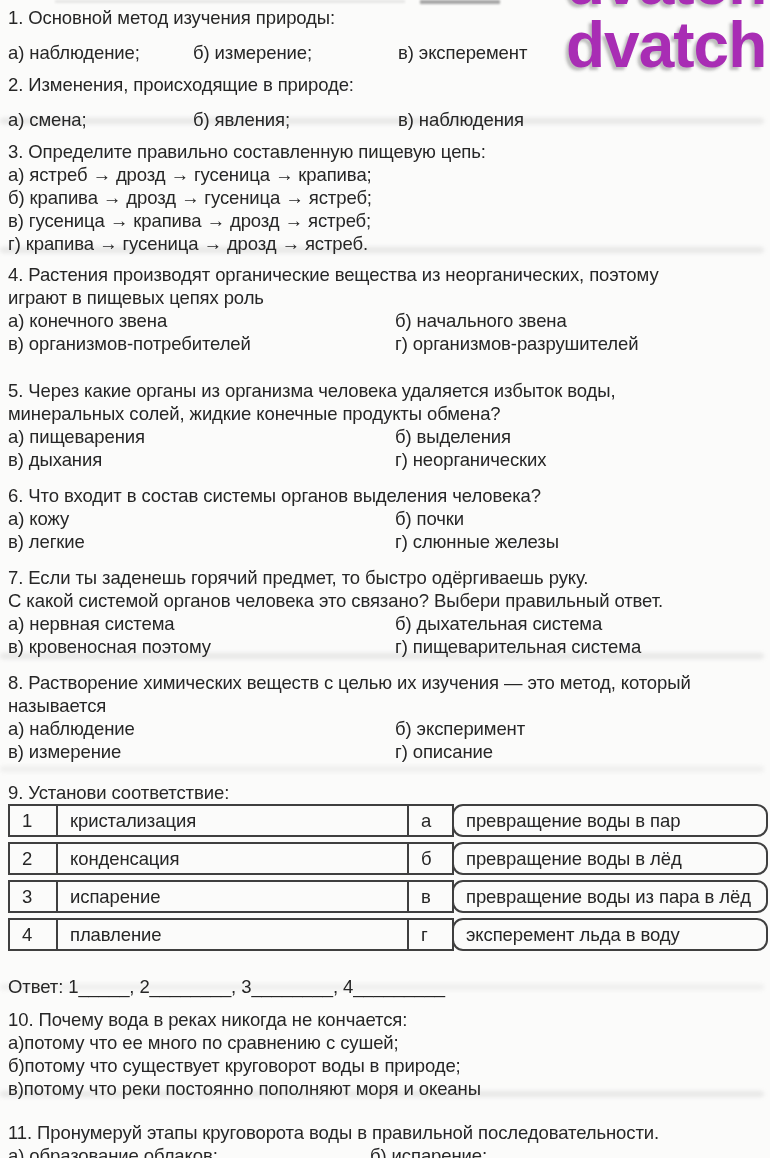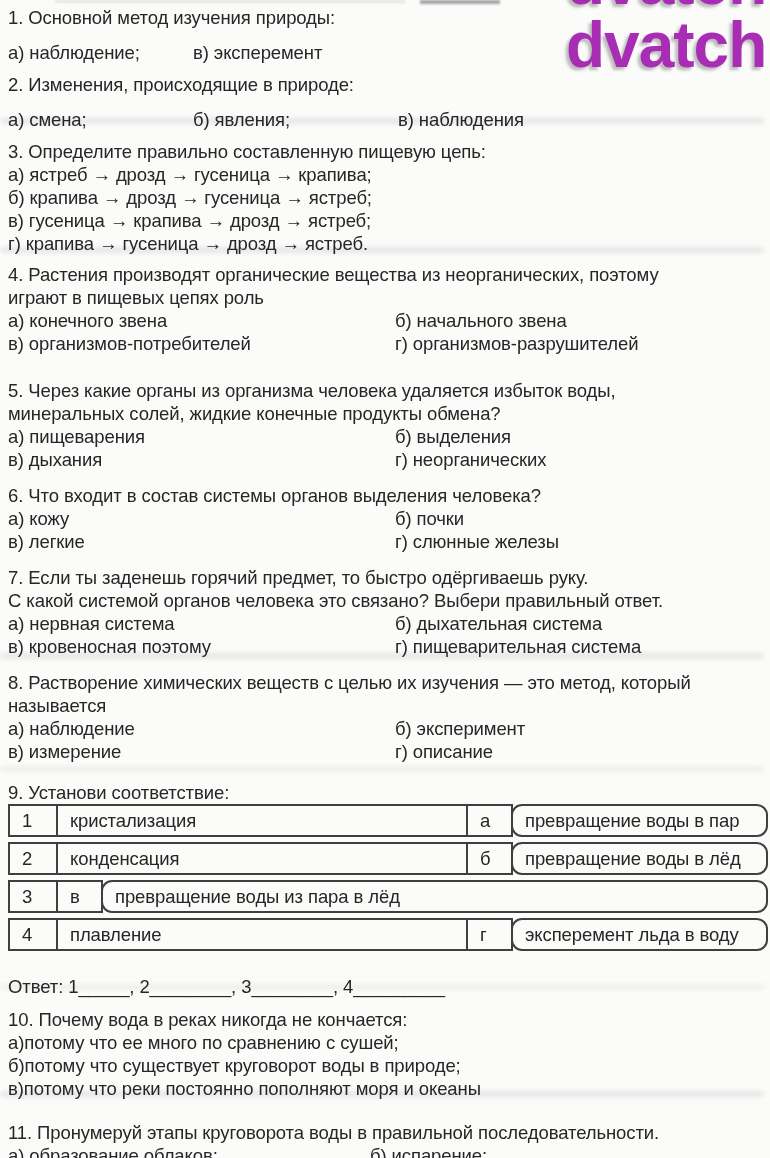--- a/index.html
+++ b/index.html
@@ -21,21 +21,21 @@
   
   .mtable { margin-top:0; }
   .trow { display:flex; height:33px; margin-bottom:5px; }
   .c {
     border:2px solid #3f3f3f; box-sizing:border-box;
     display:flex; align-items:center; padding-left:12px;
     white-space:nowrap; background:transparent;
   }
   .c + .c { margin-left:-2px; }
   .c.n { width:50px; }
-  .c.t { width:412px; }
+  .c.t { width:353px; }
   .c.l { width:47px; }
   .c.d { flex:1;border-radius:11px; }
 
   .answer-line { white-space:nowrap; }
 
   
   .wm {
     position:absolute; z-index:5;
     font-family:"Liberation Sans", sans-serif; font-weight:bold;
     font-size:64px; line-height:64px; letter-spacing:-1px;
@@ -80,20 +80,21 @@
   <div class="ghost" style="top:984px; opacity:0.12"></div>
   <div class="ghost" style="top:1091px"></div>
 
   <div class="wm wm-top">dvatch</div>
   <div class="wm wm-main">dvatch</div>
 
   <section class="q">
     <div class="line">1. Основной метод изучения природы:</div>
     <div class="opts3">
       <span>а) наблюдение;</span>
+      <span>б) измерение;</span>
       <span>в) эксперемент</span>
     </div>
   </section>
 
   <section class="q mt9">
     <div class="line">2. Изменения, происходящие в природе:</div>
     <div class="opts3">
       <span>а) смена;</span>
       <span>б) явления;</span>
       <span>в) наблюдения</span>
@@ -174,20 +175,21 @@
         <div class="c d">превращение воды в пар</div>
       </div>
       <div class="trow">
         <div class="c n">2</div>
         <div class="c t">конденсация</div>
         <div class="c l">б</div>
         <div class="c d">превращение воды в лёд</div>
       </div>
       <div class="trow">
         <div class="c n">3</div>
+        <div class="c t">испарение</div>
         <div class="c l">в</div>
         <div class="c d">превращение воды из пара в лёд</div>
       </div>
       <div class="trow">
         <div class="c n">4</div>
         <div class="c t">плавление</div>
         <div class="c l">г</div>
         <div class="c d">эксперемент льда в воду</div>
       </div>
     </div>

